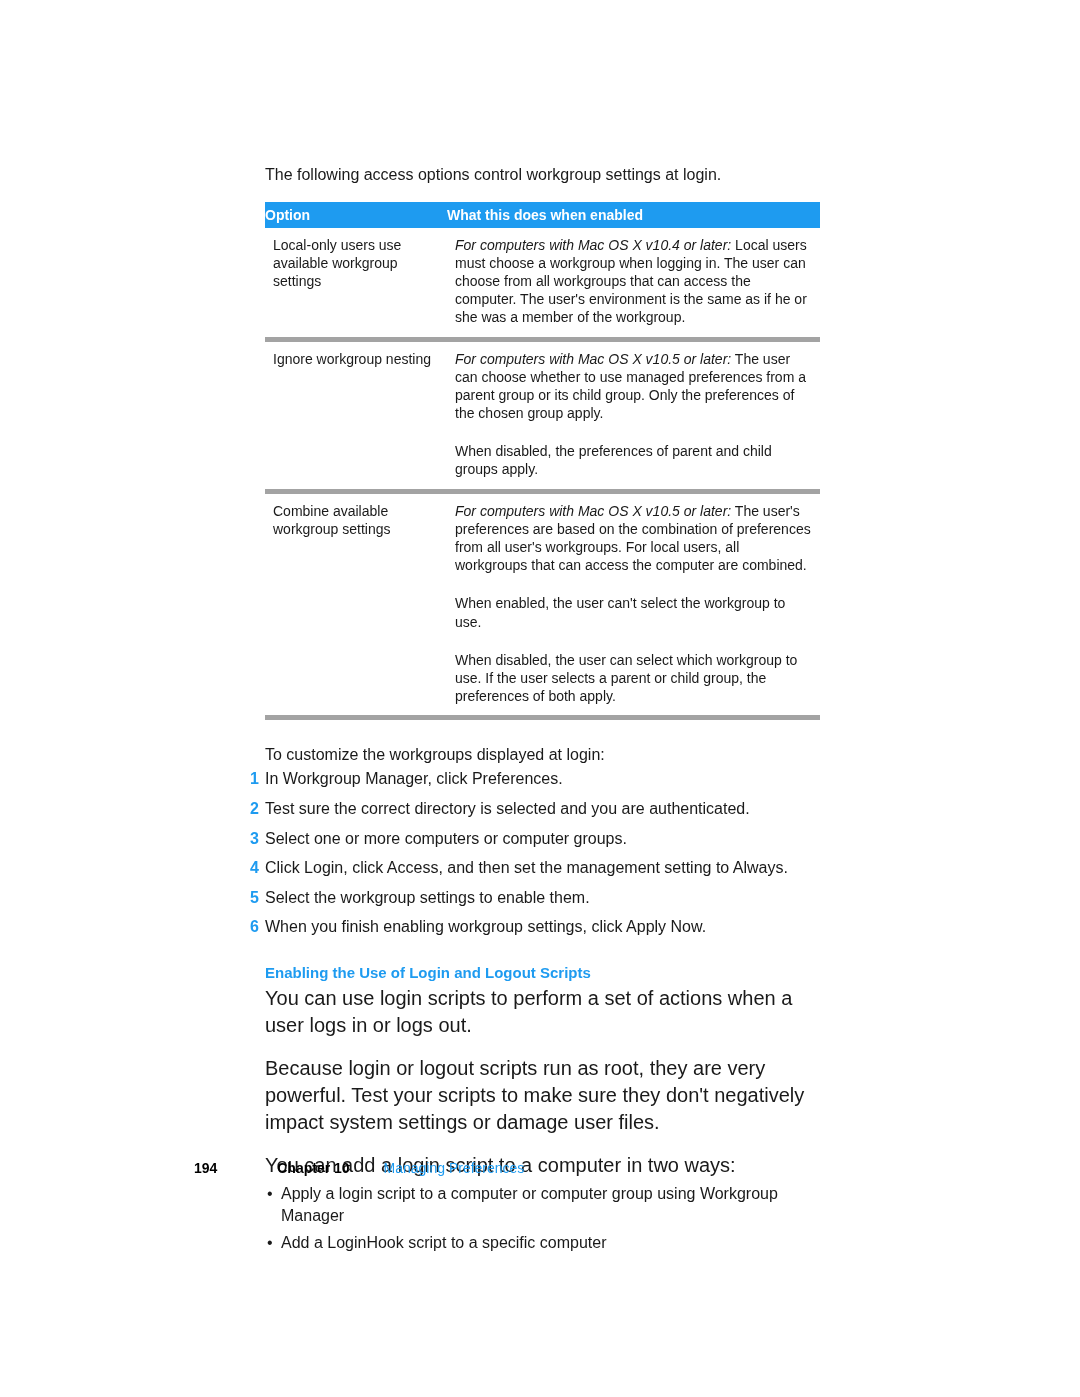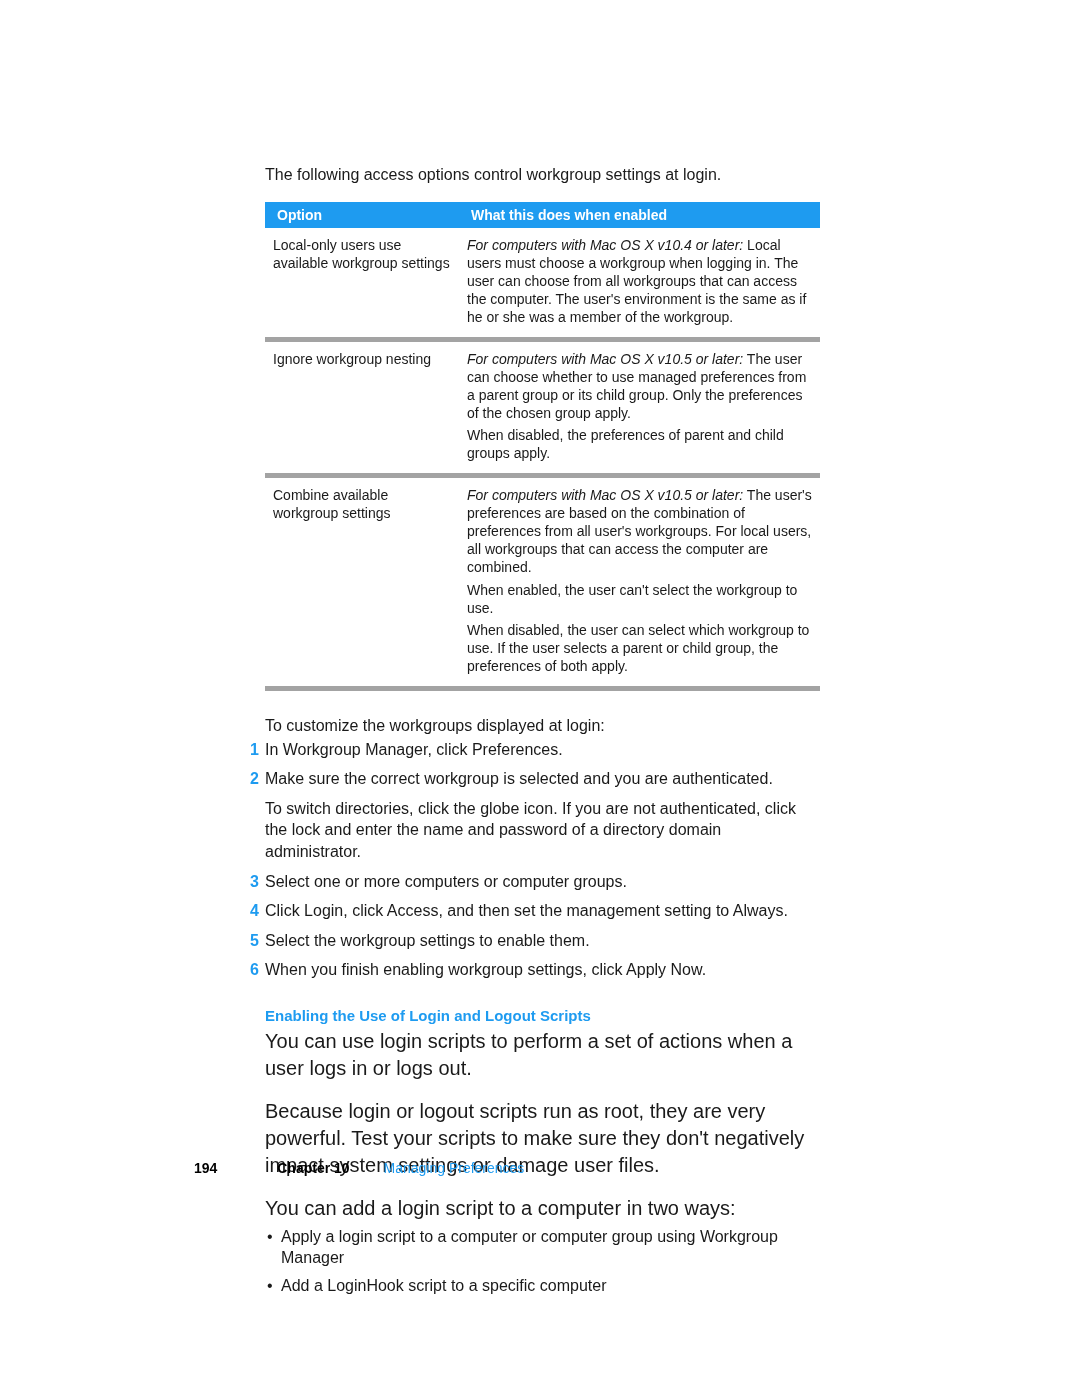--- a/index.html
+++ b/index.html
@@ -31,32 +31,32 @@
   table.options {
     border-collapse: collapse;
     width: 100%;
     font-size: 14px;
   }
   table.options thead th {
     background: #1e9bf0;
     color: #ffffff;
     text-align: left;
     font-weight: 700;
-    padding: 5px 12px;
+    padding: 5px 0;
     font-size: 14px;
   }
   table.options thead th:first-child { width: 170px; }
   table.options tbody td {
     border-bottom: 5px solid #a3a3a3;
     padding: 8px 8px 10px 8px;
     vertical-align: top;
     line-height: 1.30;
   }
   table.options tbody td:first-child { width: 170px; padding-right: 4px; }
-  .parasep { margin-top: 4px; }
+  .parasep { margin-top: 20px; }
   em.lead { font-style: italic; }
   .subhead {
     font-weight: 400;
     font-size: 16px;
     margin: 26px 0 4px 0;
   }
   ol.steps {
     list-style: none;
     padding: 0;
     margin: 0 0 0 0;
@@ -162,21 +162,21 @@
             <div class="parasep">When disabled, the user can select which workgroup to use. If the user selects a parent or child group, the preferences of both apply.</div>
           </td>
         </tr>
       </tbody>
     </table>
 
     <div class="subhead">To customize the workgroups displayed at login:</div>
 
     <ol class="steps">
       <li><span class="num">1</span><span>In Workgroup Manager, click Preferences.</span></li>
-      <li><span class="num">2</span><span>Make sure the correct workgroup is selected and you are authenticated.</span><span class="step-sub">To switch directories, click the globe icon. If you are not authenticated, click the lock and enter the name and password of a directory domain administrator.</span></li>
+      <li><span class="num">2</span><span>Test sure the correct directory is selected and you are authenticated.</span></li>
       <li><span class="num">3</span><span>Select one or more computers or computer groups.</span></li>
       <li><span class="num">4</span><span>Click Login, click Access, and then set the management setting to Always.</span></li>
       <li><span class="num">5</span><span>Select the workgroup settings to enable them.</span></li>
       <li><span class="num">6</span><span>When you finish enabling workgroup settings, click Apply Now.</span></li>
     </ol>
 
     <h2 class="sectionhead">Enabling the Use of Login and Logout Scripts</h2>
     <p class="body">You can use login scripts to perform a set of actions when a user logs in or logs out.</p>
     <p class="body">Because login or logout scripts run as root, they are very powerful. Test your scripts to make sure they don't negatively impact system settings or damage user files.</p>
     <p class="body" style="margin-bottom:4px">You can add a login script to a computer in two ways:</p>

